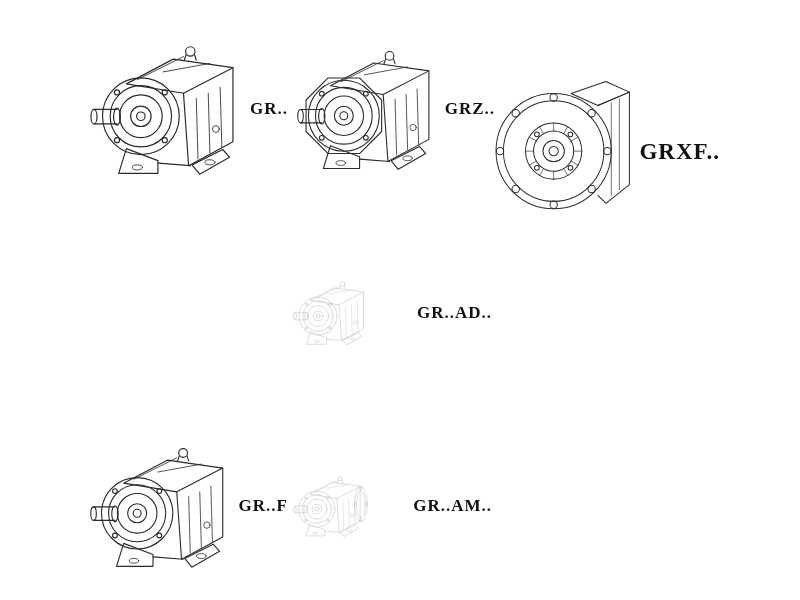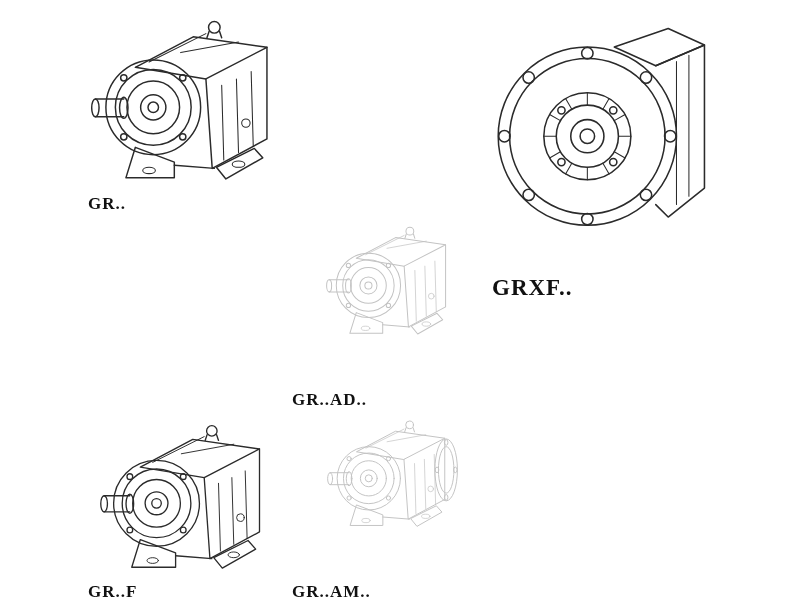--- a/index.html
+++ b/index.html
@@ -1,22 +1,22 @@
 <!DOCTYPE html>
 <html style="--line: #2b2b2b; --ghost-line: #c3c3c3; --label: #111111;"><head>
 <meta charset="utf-8">
 <style>
   html,body{margin:0;padding:0;background:#ffffff;}
   .page{
     position:relative;width:800px;height:600px;background:#ffffff;
     overflow:hidden;font-family:"Liberation Serif",serif;
   }
   figure{
-    position:absolute;margin:0;display:flex;flex-direction:column;
-    justify-content:flex-end;
+    position:absolute;margin:0;display:flex;flex-direction:row;
+    align-items:center;justify-content:flex-end;
   }
   figure .draw{flex:1 1 auto;width:100%;min-height:0;}
   figcaption{
     font-family:"Liberation Serif",serif;
     font-weight:700;font-size:17px;letter-spacing:1px;
     color:var(--label,#111111);line-height:1.2;padding-top:2px;
     white-space:nowrap;
   }
   .big figcaption{font-size:23px;}
   .solid{color:var(--line,#2b2b2b);}
@@ -153,20 +153,26 @@
 
 <div class="page">
 
   <figure style="left:88px;top:2px;width:200px;height:212px" class="solid">
     <svg class="draw" viewBox="0 0 190 180" preserveAspectRatio="xMidYMid meet">
         <use href="#sym-foot"></use>
       </svg>
     <figcaption>GR..</figcaption>
   </figure>
 
+  <figure style="left:295px;top:2px;width:200px;height:212px" class="solid">
+    <svg class="draw" viewBox="0 0 190 180" preserveAspectRatio="xMidYMid meet">
+        <use href="#sym-foot-oct"></use>
+      </svg>
+    <figcaption>GRZ..</figcaption>
+  </figure>
 
   <figure class="big solid" style="left:492px;top:0px;width:228px;height:302px">
     <svg class="draw" viewBox="0 0 220 260" preserveAspectRatio="xMidYMid meet">
         <use href="#sym-flangefront"></use>
       </svg>
     <figcaption>GRXF..</figcaption>
   </figure>
 
 
   <figure style="left:292px;top:214px;width:200px;height:196px" class="ghost">

